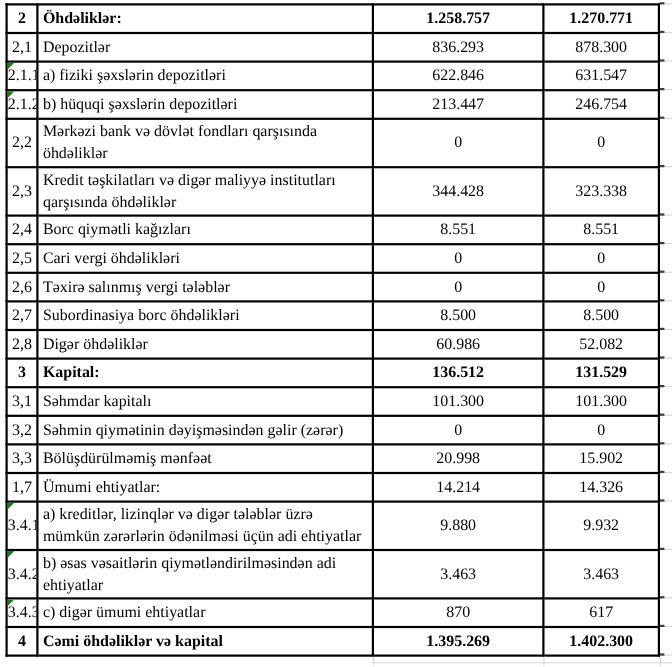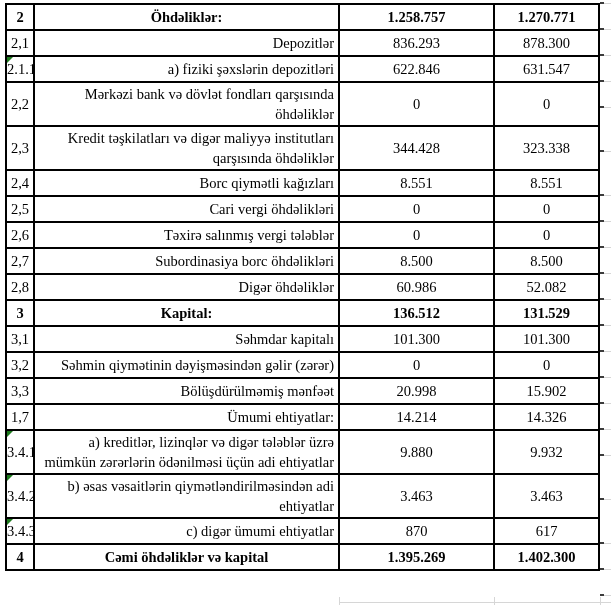--- a/index.html
+++ b/index.html
@@ -20,24 +20,24 @@
     position:absolute;left:5px;top:3px;width:593px;
     border-collapse:collapse;table-layout:fixed;
   }
   td{
     border:2px solid var(--border-black);
     font-size:14.5px;line-height:20px;
     padding:1px 2px;vertical-align:middle;
     height:22px;overflow:hidden;
   }
   td.num{text-align:center;position:relative;padding:1px 0;}
-  td.desc{text-align:right;padding:1px 4px;}
+  td.desc{text-align:left;padding:1px 4px;}
   td.val{text-align:center;}
   tr.section td{font-weight:bold;}
-  tr.section td.desc{text-align:center;}
+  tr.section td.desc{}
   .err-tri{
     position:absolute;top:0;left:0;width:0;height:0;
     border-top:6px solid var(--err-green);
     border-right:6px solid transparent;
   }
   .h-stub{position:absolute;height:1px;background:var(--grid-gray);}
   .nub{position:absolute;height:2px;width:4px;background:var(--nub-dark);}
   .v-stub{position:absolute;width:1px;background:var(--grid-gray);}
 </style>
 </head>
@@ -62,20 +62,26 @@
           <td class="num">2,1</td>
           <td class="desc">Depozitlər</td>
           <td class="val">836.293</td>
           <td class="val">878.300</td>
         </tr>
         <tr>
           <td class="num"><span class="err-tri"></span>2.1.1</td>
           <td class="desc">a) fiziki şəxslərin depozitləri</td>
           <td class="val">622.846</td>
           <td class="val">631.547</td>
+        </tr>
+        <tr>
+          <td class="num"><span class="err-tri"></span>2.1.2</td>
+          <td class="desc">b) hüquqi şəxslərin depozitləri</td>
+          <td class="val">213.447</td>
+          <td class="val">246.754</td>
         </tr>
         <tr>
           <td class="num">2,2</td>
           <td class="desc">Mərkəzi bank və dövlət fondları qarşısında öhdəliklər</td>
           <td class="val">0</td>
           <td class="val">0</td>
         </tr>
         <tr>
           <td class="num">2,3</td>
           <td class="desc">Kredit təşkilatları və digər maliyyə institutları qarşısında öhdəliklər</td>

